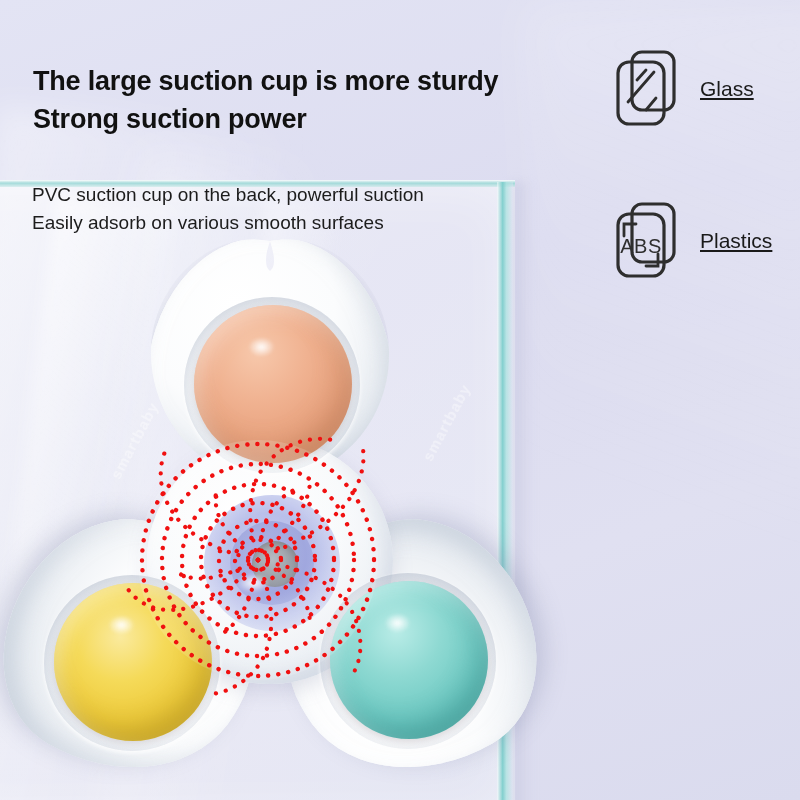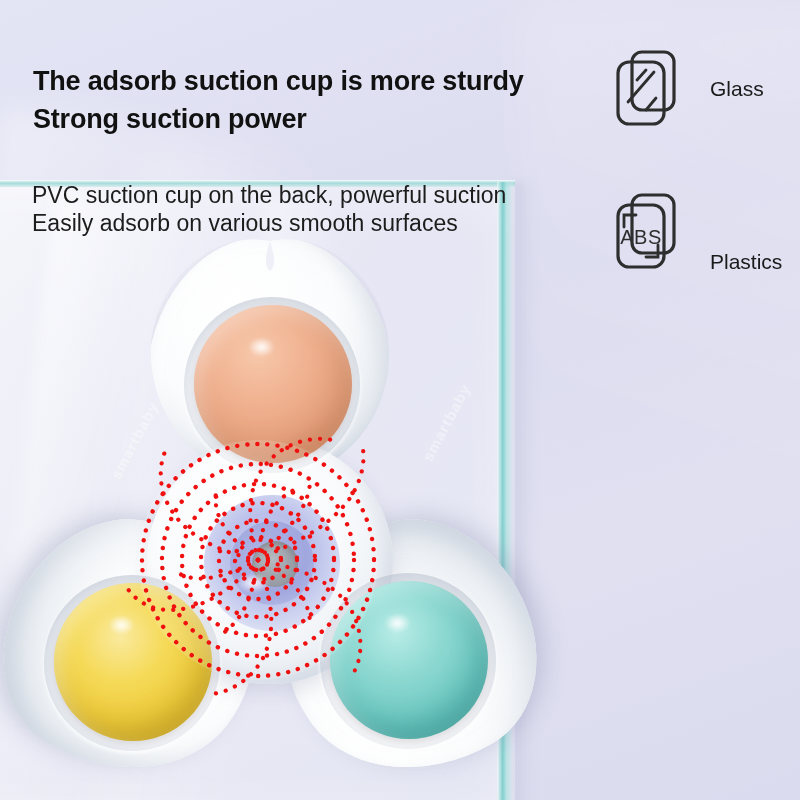--- a/index.html
+++ b/index.html
@@ -87,21 +87,21 @@
   .wm3{left:352px;top:566px;opacity:.55;}
 
   
   #headline{
     position:absolute;left:33px;top:62px;
     font-size:27px;font-weight:bold;color:#111;
     line-height:38px;letter-spacing:-.2px;white-space:pre-line;
   }
   #subtitle{
     position:absolute;left:32px;top:181px;
-    font-size:23px;font-weight:400;color:#1c1c1c;
+    font-size:19px;font-weight:400;color:#1c1c1c;
     line-height:28px;white-space:pre-line;
   }
 
   
   #spinner{
     position:absolute;left:-10px;top:243px;width:560px;height:520px;
   }
   .lobe{
     position:absolute;width:246px;height:246px;
     background:
@@ -224,25 +224,25 @@
     position:absolute;left:138px;top:440px;width:240px;height:240px;
     border-radius:50%;
     background:radial-gradient(circle at 50% 48%,rgba(255,255,255,.30),rgba(255,255,255,.14) 70%,rgba(255,255,255,.05) 100%);
     pointer-events:none;
   }
 
   
   .icon-row{position:absolute;display:flex;align-items:center;}
   .icon-box{width:78px;height:86px;flex:0 0 auto;}
   .icon-label{
-    margin-left:22px;font-size:21px;color:#1a1a1a;
-    line-height:26px;white-space:pre-line;
+    margin-left:12px;font-size:21px;color:#1a1a1a;
+    line-height:26px;white-space:pre-line;text-decoration:underline;
   }
   #row-glass{left:610px;top:46px;}
-  #row-plastics{left:610px;top:189px;align-items:flex-end;}
+  #row-plastics{left:610px;top:198px;}
   #row-ceramic{left:610px;top:312px;}
   .ico{stroke:#2e2e2e;fill:none;stroke-width:3.2;stroke-linecap:round;stroke-linejoin:round;}
   .ico-thin{stroke:#2e2e2e;fill:none;stroke-width:2.8;stroke-linecap:round;}
   .abs-text{
     fill:#2e2e2e;font-family:"Liberation Sans",sans-serif;
     font-size:20px;letter-spacing:.5px;
   }
 </style>
 </head>
 <body>
@@ -307,21 +307,21 @@
         <path class="spiral-arm" d="M0,0 C 18,-22 50,-44 52,-78"></path>
         <path class="spiral-arm" d="M0,0 C 22,10 50,30 52,62"></path>
         <path class="spiral-arm" d="M0,0 C -4,26 -10,56 -36,74"></path>
         <path class="spiral-arm" d="M0,0 C -24,12 -54,26 -78,14"></path>
         <path class="spiral-arm" d="M0,0 C -22,-16 -46,-38 -42,-68"></path>
         <path class="spiral-arm" d="M0,0 C 2,-26 8,-56 36,-70"></path>
       </g>
     </svg>
   </div>
 
-  <div id="headline">The adsorb suction cup is more sturdy
+  <div id="headline">The large suction cup is more sturdy
 Strong suction power</div>
   <div id="subtitle">PVC suction cup on the back, powerful suction
 Easily adsorb on various smooth surfaces</div>
 
   <div class="icon-row" id="row-glass">
     <div class="icon-box">
       <svg viewBox="0 0 78 86" width="78" height="86">
         <rect class="ico" x="22" y="6" width="42" height="58" rx="10"></rect>
         <rect class="ico" x="8" y="16" width="46" height="62" rx="11" fill="#dfe0f2"></rect>
         <line class="ico-thin" x1="18" y1="56" x2="44" y2="26"></line>

